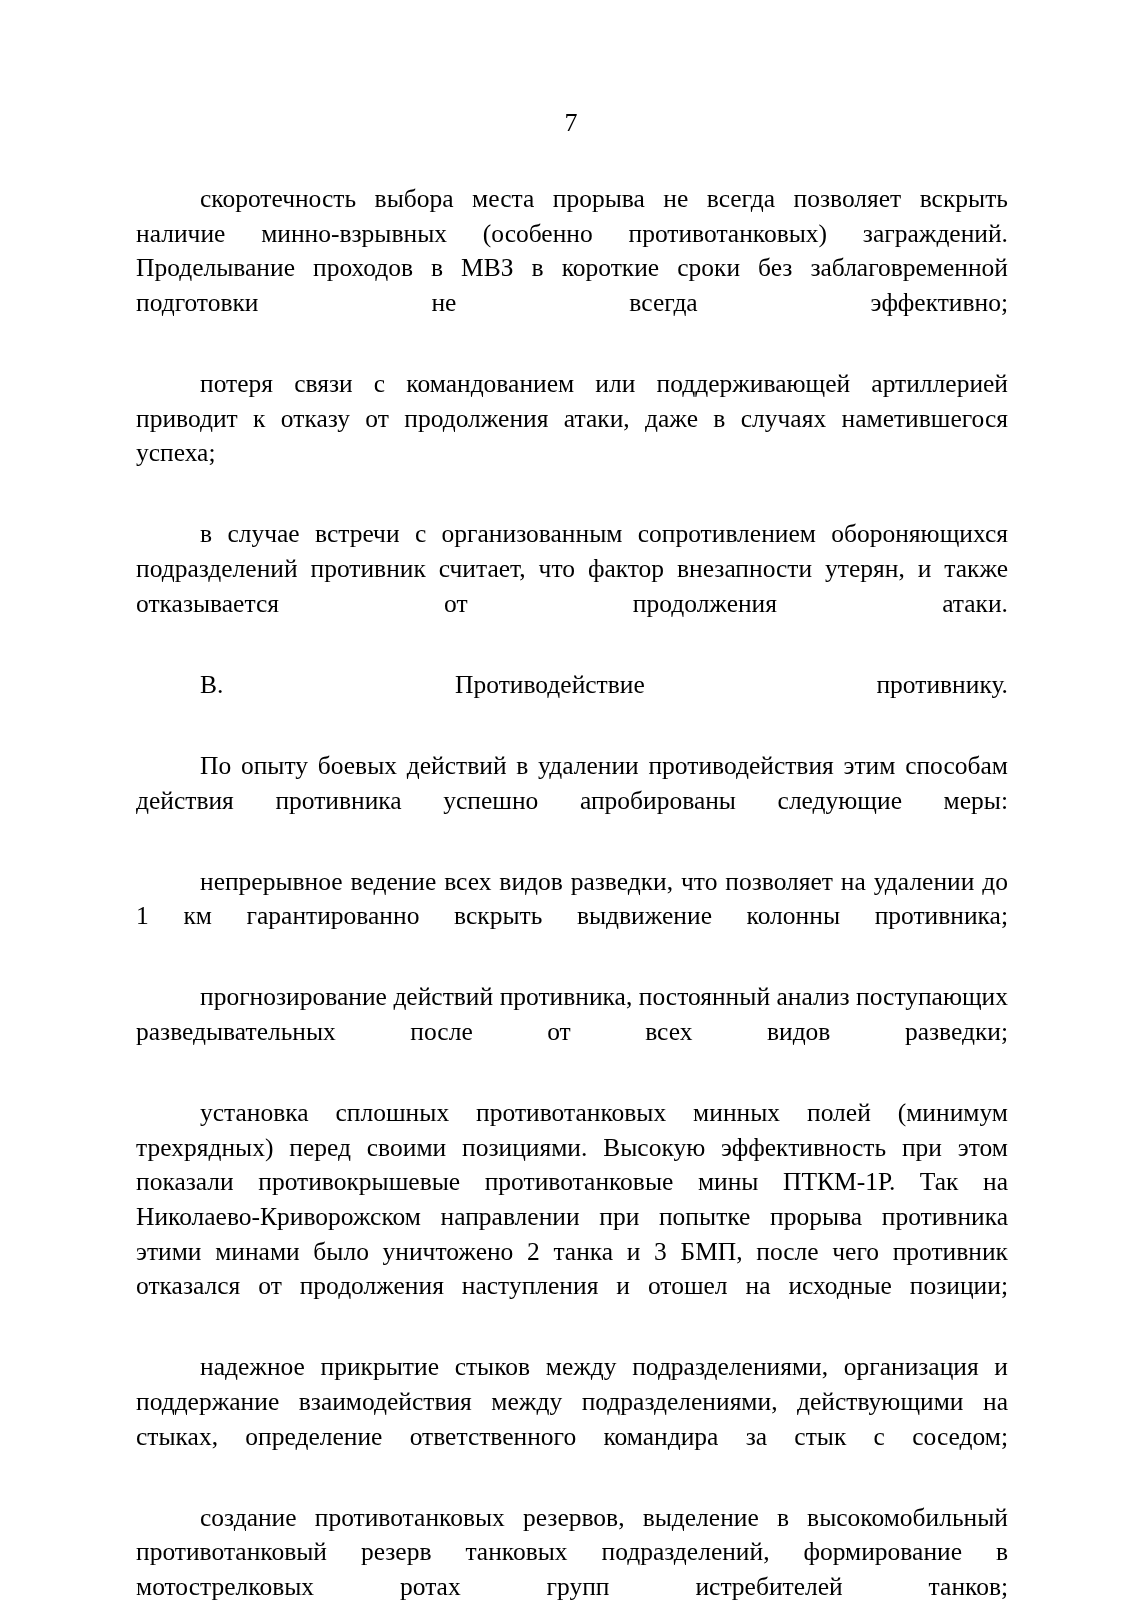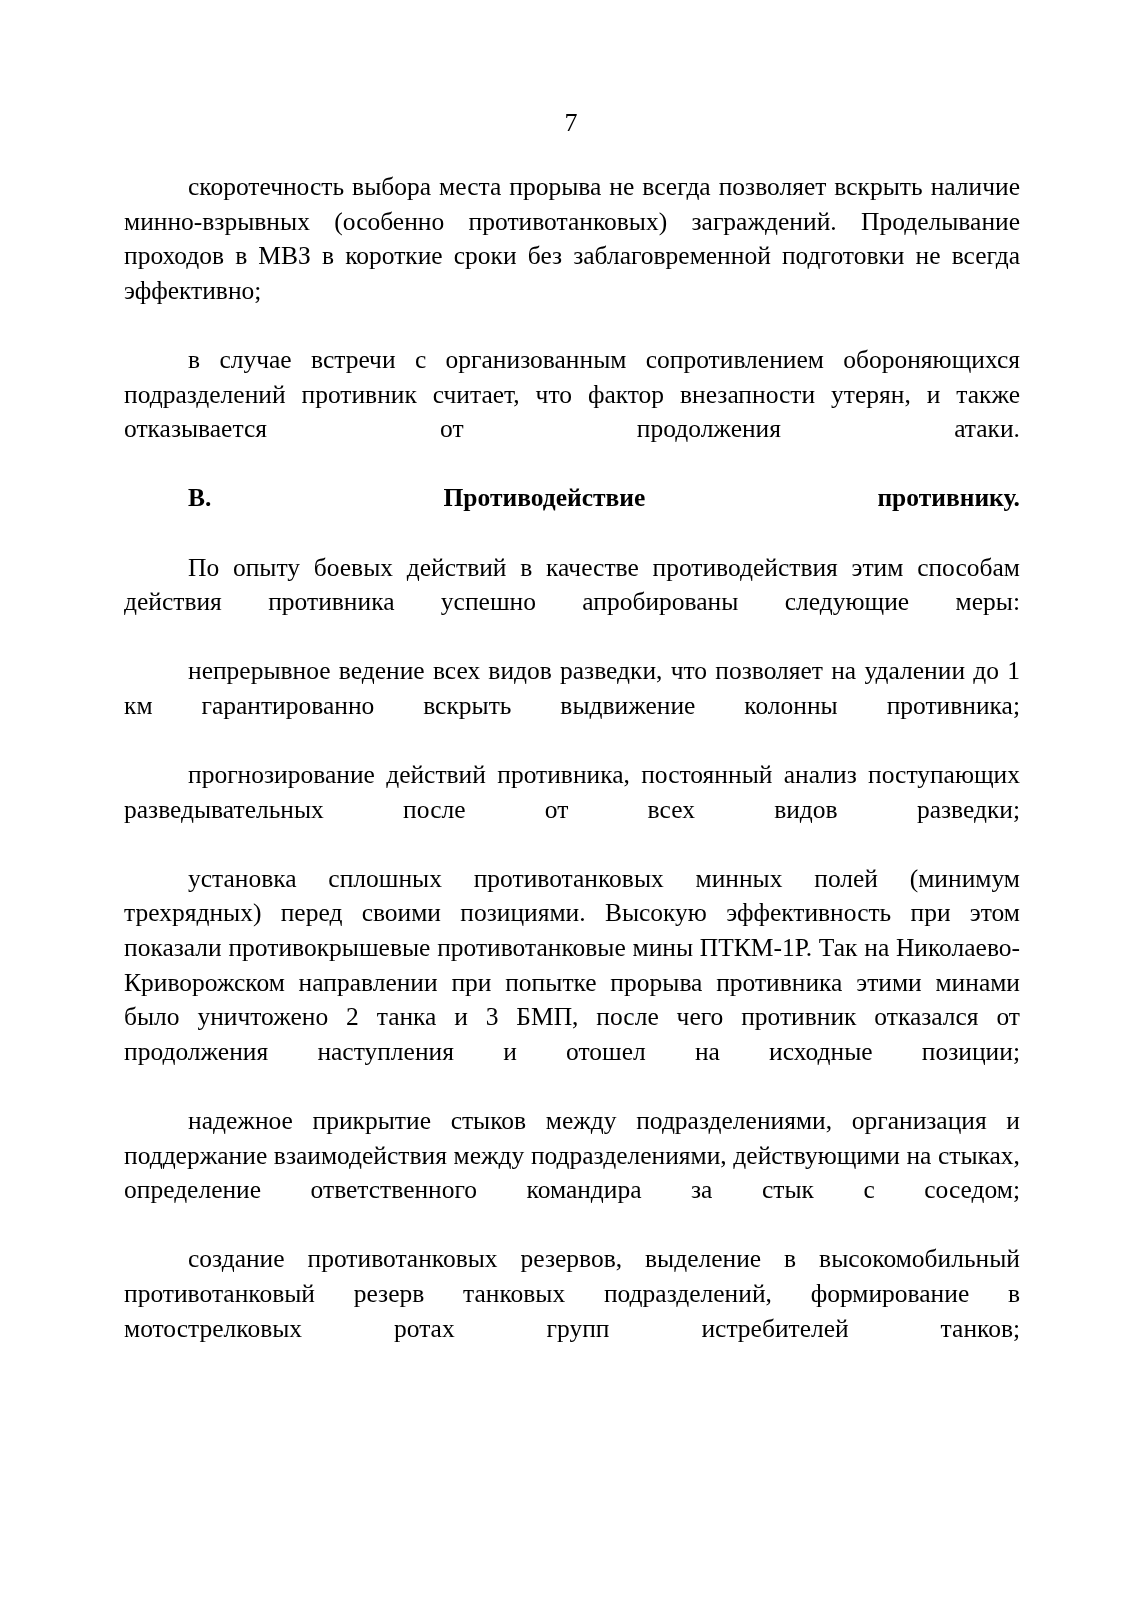--- a/index.html
+++ b/index.html
@@ -38,56 +38,57 @@
     left: 124px;
     top: 170px;
     width: 896px;
     font-size: 25.5px;
     line-height: 34.6px;
     text-align: justify;
     text-justify: inter-word;
     hyphens: none;
   }
   p.para {
-    margin: 0;
+    margin: 12px;
     padding: 0;
     text-indent: 64px;
     text-align: justify;
   }
   p.para:last-child {
     text-align: justify;
   }
   
   p.para::after {
     content: "";
     display: inline-block;
     width: 100%;
   }
   .heading-sans {
     font-family: "Liberation Serif", "DejaVu Serif", serif;
-    font-weight: bold;
+    font-weight: normal;
   }
 </style>
 </head>
 <body>
 
 <div class="page">
 
   <div class="page-number">7</div>
 
   <div class="text-body">
 
     <p class="para">скоротечность выбора места прорыва не всегда позволяет вскрыть наличие минно-взрывных (особенно противотанковых) заграждений. Проделывание проходов в МВЗ в короткие сроки без заблаговременной подготовки не всегда эффективно;</p>
 
+    <p class="para">потеря связи с командованием или поддерживающей артиллерией приводит к отказу от продолжения атаки, даже в случаях наметившегося успеха;</p>
 
     <p class="para">в случае встречи с организованным сопротивлением обороняющихся подразделений противник считает, что фактор внезапности утерян, и также отказывается от продолжения атаки.</p>
 
     <p class="para"><b class="heading-sans">В. Противодействие противнику.</b></p>
 
-    <p class="para">По опыту боевых действий в качестве противодействия этим способам действия противника успешно апробированы следующие меры:</p>
+    <p class="para">По опыту боевых действий в удалении противодействия этим способам действия противника успешно апробированы следующие меры:</p>
 
     <p class="para">непрерывное ведение всех видов разведки, что позволяет на удалении до 1 км гарантированно вскрыть выдвижение колонны противника;</p>
 
     <p class="para">прогнозирование действий противника, постоянный анализ поступающих разведывательных после от всех видов разведки;</p>
 
     <p class="para">установка сплошных противотанковых минных полей (минимум трехрядных) перед своими позициями. Высокую эффективность при этом показали противокрышевые противотанковые мины ПТКМ-1Р. Так на Николаево-Криворожском направлении при попытке прорыва противника этими минами было уничтожено 2 танка и 3 БМП, после чего противник отказался от продолжения наступления и отошел на исходные позиции;</p>
 
     <p class="para">надежное прикрытие стыков между подразделениями, организация и поддержание взаимодействия между подразделениями, действующими на стыках, определение ответственного командира за стык с соседом;</p>
 
 

